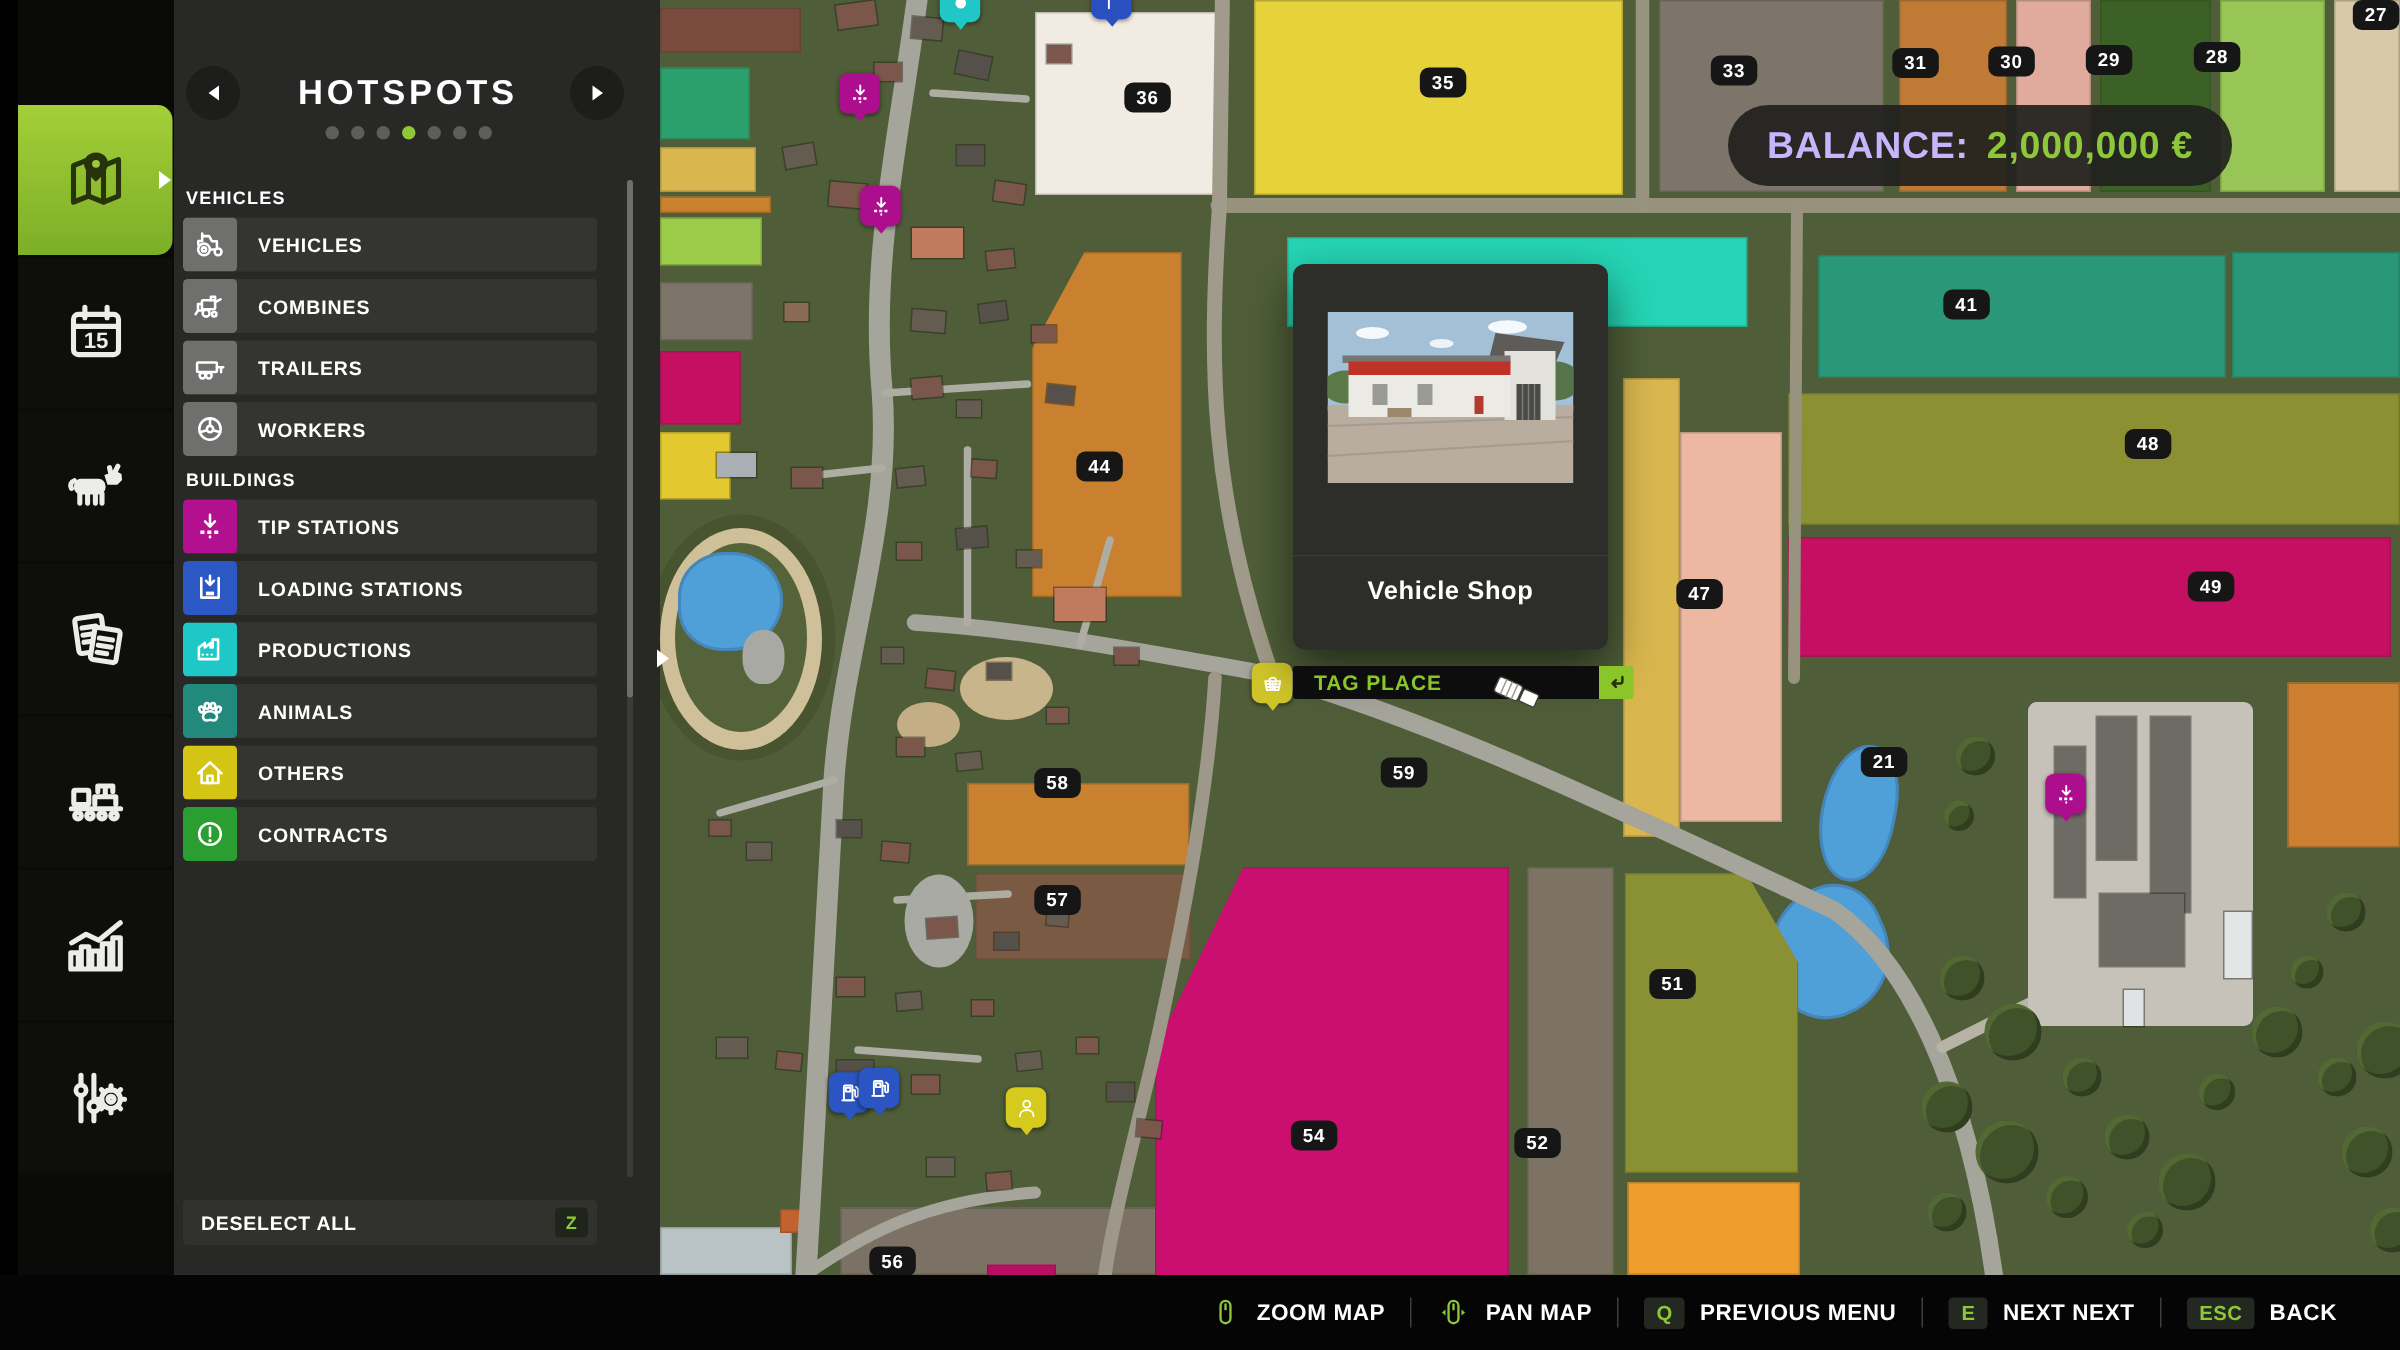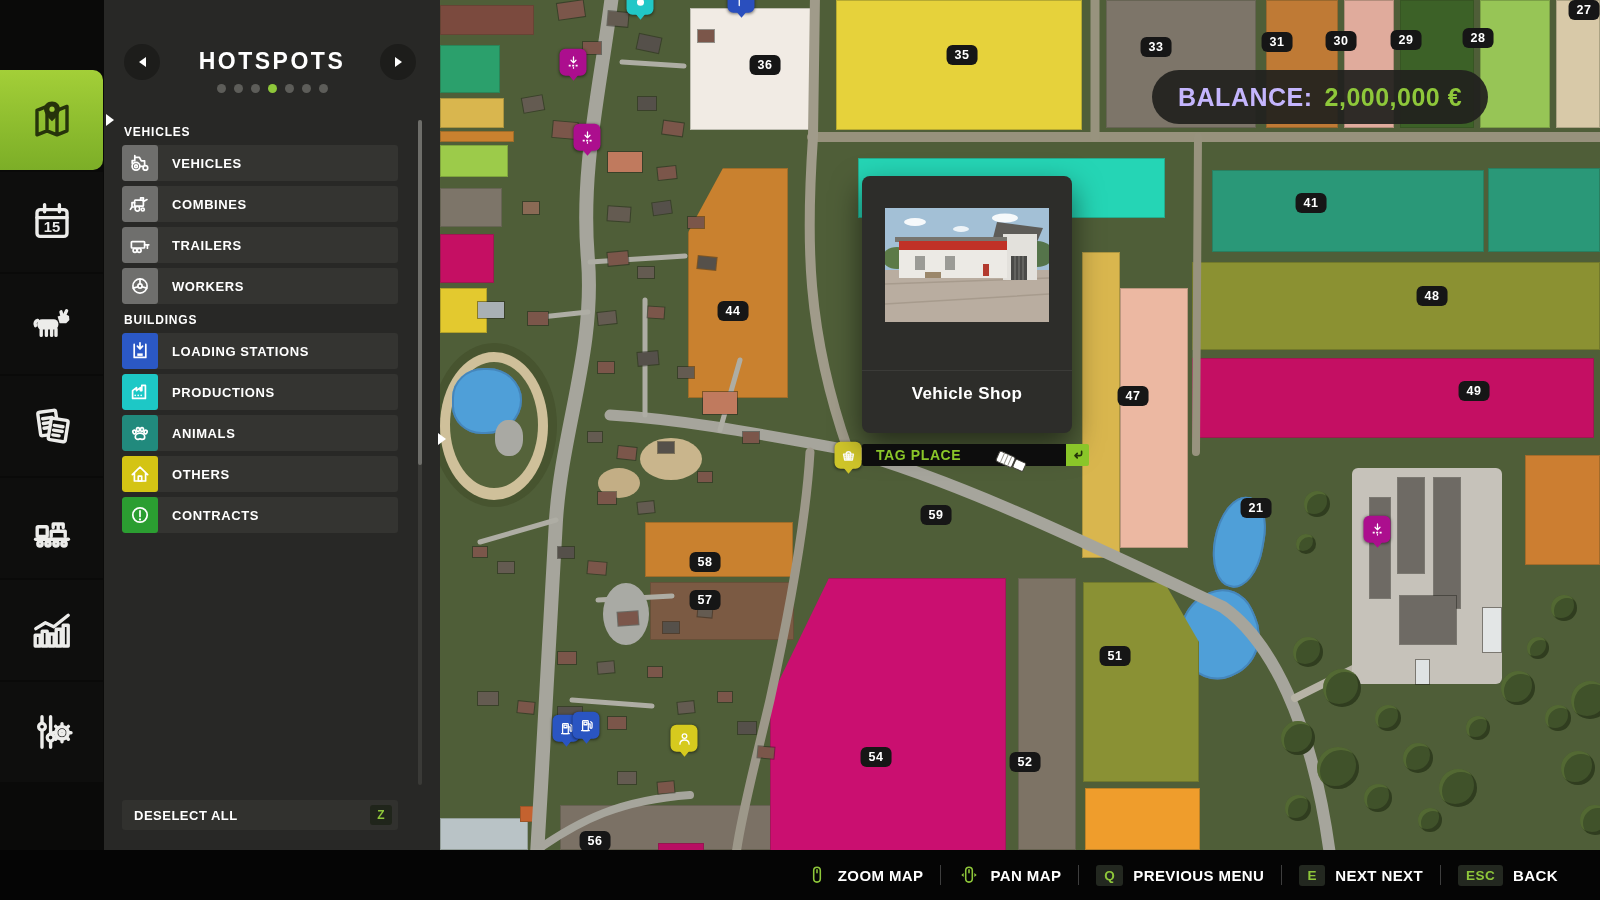--- a/index.html
+++ b/index.html
@@ -1,19 +1,19 @@
 <!DOCTYPE html>
 <html><head>
 <meta charset="utf-8">
 <style>
   html,body{margin:0;padding:0;background:#000;}
   .root{position:relative;width:1600px;height:900px;background:#000;overflow:hidden;
         font-family:"Liberation Sans",sans-serif;font-weight:bold;-webkit-font-smoothing:antialiased;}
   
-  .sidebar{position:absolute;left:0;top:0;width:104px;height:850px;background:#0a0a09;z-index:60;}
+  .sidebar{position:absolute;left:12px;top:0;width:104px;height:850px;background:#0a0a09;z-index:60;}
   .side-tile{position:absolute;left:0;width:103px;height:100px;background:#0e0e0d;
              display:flex;align-items:center;justify-content:center;cursor:pointer;}
   .side-tile.active{background:linear-gradient(#a3cf38,#7cae27);border-radius:0 10px 10px 0;}
   .edge-arrow{position:absolute;width:0;height:0;border-top:6px solid transparent;
               border-bottom:6px solid transparent;border-left:8px solid #fff;z-index:70;}
   
   .panel{position:absolute;left:104px;top:0;width:336px;height:850px;background:#282826;z-index:55;}
   .pager-btn{position:absolute;top:44px;width:36px;height:36px;border-radius:50%;background:#1d1d1b;
              display:flex;align-items:center;justify-content:center;cursor:pointer;}
   .pager-btn.left{left:20px}.pager-btn.right{right:24px}
@@ -241,21 +241,21 @@
         <div class="fbadge" style="left: 966px; top: 40px;">29</div>
         <div class="fbadge" style="left: 1038px; top: 38px;">28</div>
         <div class="fbadge" style="left: 1144px; top: 10px;">27</div>
         <div class="fbadge" style="left: 871px; top: 203px;">41</div>
         <div class="fbadge" style="left: 992px; top: 296px;">48</div>
         <div class="fbadge" style="left: 1034px; top: 391px;">49</div>
         <div class="fbadge" style="left: 693px; top: 396px;">47</div>
         <div class="fbadge" style="left: 293px; top: 311px;">44</div>
         <div class="fbadge" style="left: 816px; top: 508px;">21</div>
         <div class="fbadge" style="left: 496px; top: 515px;">59</div>
-        <div class="fbadge" style="left: 265px; top: 562px;">58</div>
+        <div class="fbadge" style="left: 265px; top: 522px;">58</div>
         <div class="fbadge" style="left: 265px; top: 600px;">57</div>
         <div class="fbadge" style="left: 436px; top: 757px;">54</div>
         <div class="fbadge" style="left: 675px; top: 656px;">51</div>
         <div class="fbadge" style="left: 585px; top: 762px;">52</div>
         <div class="fbadge" style="left: 155px; top: 841px;">56</div>
       </div>
     <div id="map-markers">
         <div class="marker" style="left: 133px; top: 65px; background: rgb(172, 14, 142);">
           <svg width="18" height="18" viewBox="0 0 24 24">
             <path d="M12 4.2v7.6 M8.7 8.6l3.3 3.5 3.3-3.5" fill="none" stroke="#ffffff" stroke-width="1.7" stroke-linecap="round" stroke-linejoin="round"></path>
@@ -501,20 +501,30 @@
             <svg width="24" height="24" viewBox="0 0 24 24">
               <circle cx="12" cy="12" r="7.1" fill="none" stroke="#ffffff" stroke-width="1.7" stroke-linecap="round" stroke-linejoin="round"></circle>
               <circle cx="12" cy="12" r="2.1" fill="none" stroke="#ffffff" stroke-width="1.7" stroke-linecap="round" stroke-linejoin="round"></circle>
               <path d="M12 4.9v4.9 M5.2 14.1l4.8-1.3 M18.8 14.1 14 12.8" fill="none" stroke="#ffffff" stroke-width="1.7" stroke-linecap="round" stroke-linejoin="round"></path>
             </svg>
           </div>
           <span class="hlabel">WORKERS</span>
         </div>
         <div class="sec-label">BUILDINGS</div>
         <div class="hrow">
+          <div class="hicon" style="background: rgb(178, 16, 143);">
+            <svg width="24" height="24" viewBox="0 0 24 24">
+              <path d="M12 4.2v7.6 M8.7 8.6l3.3 3.5 3.3-3.5" fill="none" stroke="#ffffff" stroke-width="1.7" stroke-linecap="round" stroke-linejoin="round"></path>
+              <path d="M5.6 15.8h12.8" stroke="#ffffff" stroke-width="2.4" stroke-dasharray="2.7 1.9" fill="none"></path>
+              <path d="M12 18.6v.5" fill="none" stroke="#ffffff" stroke-width="1.7" stroke-linecap="round" stroke-linejoin="round"></path>
+            </svg>
+          </div>
+          <span class="hlabel">TIP STATIONS</span>
+        </div>
+        <div class="hrow">
           <div class="hicon" style="background: rgb(43, 88, 197);">
             <svg width="24" height="24" viewBox="0 0 24 24">
               <path d="M6.2 5.4v13h11.6v-13" fill="none" stroke="#ffffff" stroke-width="1.7" stroke-linecap="round" stroke-linejoin="round"></path>
               <rect x="9.3" y="14.4" width="5.4" height="2.5" fill="#ffffff" stroke="none"></rect>
               <path d="M12 3.8v5.8 M9.4 7.2l2.6 2.8 2.6-2.8" fill="none" stroke="#ffffff" stroke-width="1.7" stroke-linecap="round" stroke-linejoin="round"></path>
             </svg>
           </div>
           <span class="hlabel">LOADING STATIONS</span>
         </div>
         <div class="hrow">

